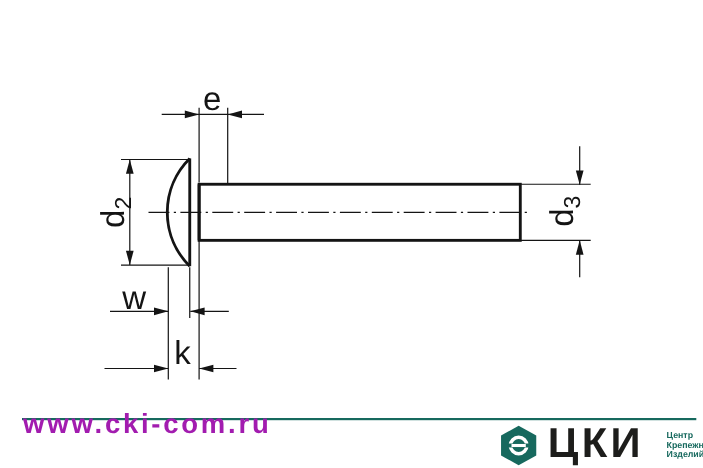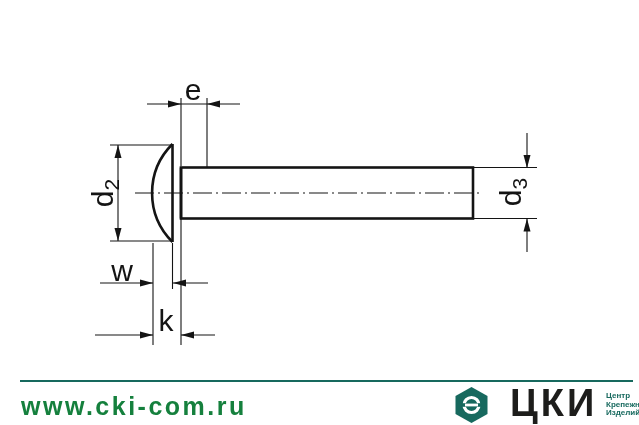--- a/index.html
+++ b/index.html
@@ -11,27 +11,27 @@
   .drawing{position:absolute;left:0;top:0;}
   .thick{stroke:#141414;stroke-width:2.6;fill:none;}
   .thin{stroke:#141414;stroke-width:1.1;fill:none;}
   .centerline{stroke:#141414;stroke-width:1.1;fill:none;stroke-dasharray:19 4 2 4;}
   .arrow{fill:#141414;stroke:none;}
   .dimtext{font-family:"Liberation Sans",sans-serif;font-size:30px;font-weight:400;fill:#141414;}
   .sub{font-size:21px;}
   
   .separator{position:absolute;left:20px;right:6px;top:380px;height:2px;background:#17695E;}
   .site{
-    position:absolute;left:21px;top:392px;
-    color:#15803d;font-size:25px;font-weight:700;letter-spacing:2.5px;white-space:nowrap;
+    position:absolute;left:21px;top:372px;
+    color:#a21caf;font-size:25px;font-weight:700;letter-spacing:2.5px;white-space:nowrap;
   }
   .logo{position:absolute;left:454px;top:384px;height:40px;}
   .hex-icon{position:absolute;left:0;top:2px;width:35px;height:38px;}
   .abbr{
-    position:absolute;left:56px;top:0;
+    position:absolute;left:44px;top:0;
     color:#1D1D1B;font-size:38px;font-weight:700;letter-spacing:3px;line-height:38px;white-space:nowrap;
   }
   .tagline{
     position:absolute;left:152px;top:8px;
     color:#17695E;font-size:8px;font-weight:700;line-height:8.6px;white-space:nowrap;
   }
 </style>
 </head>
 <body>
 

